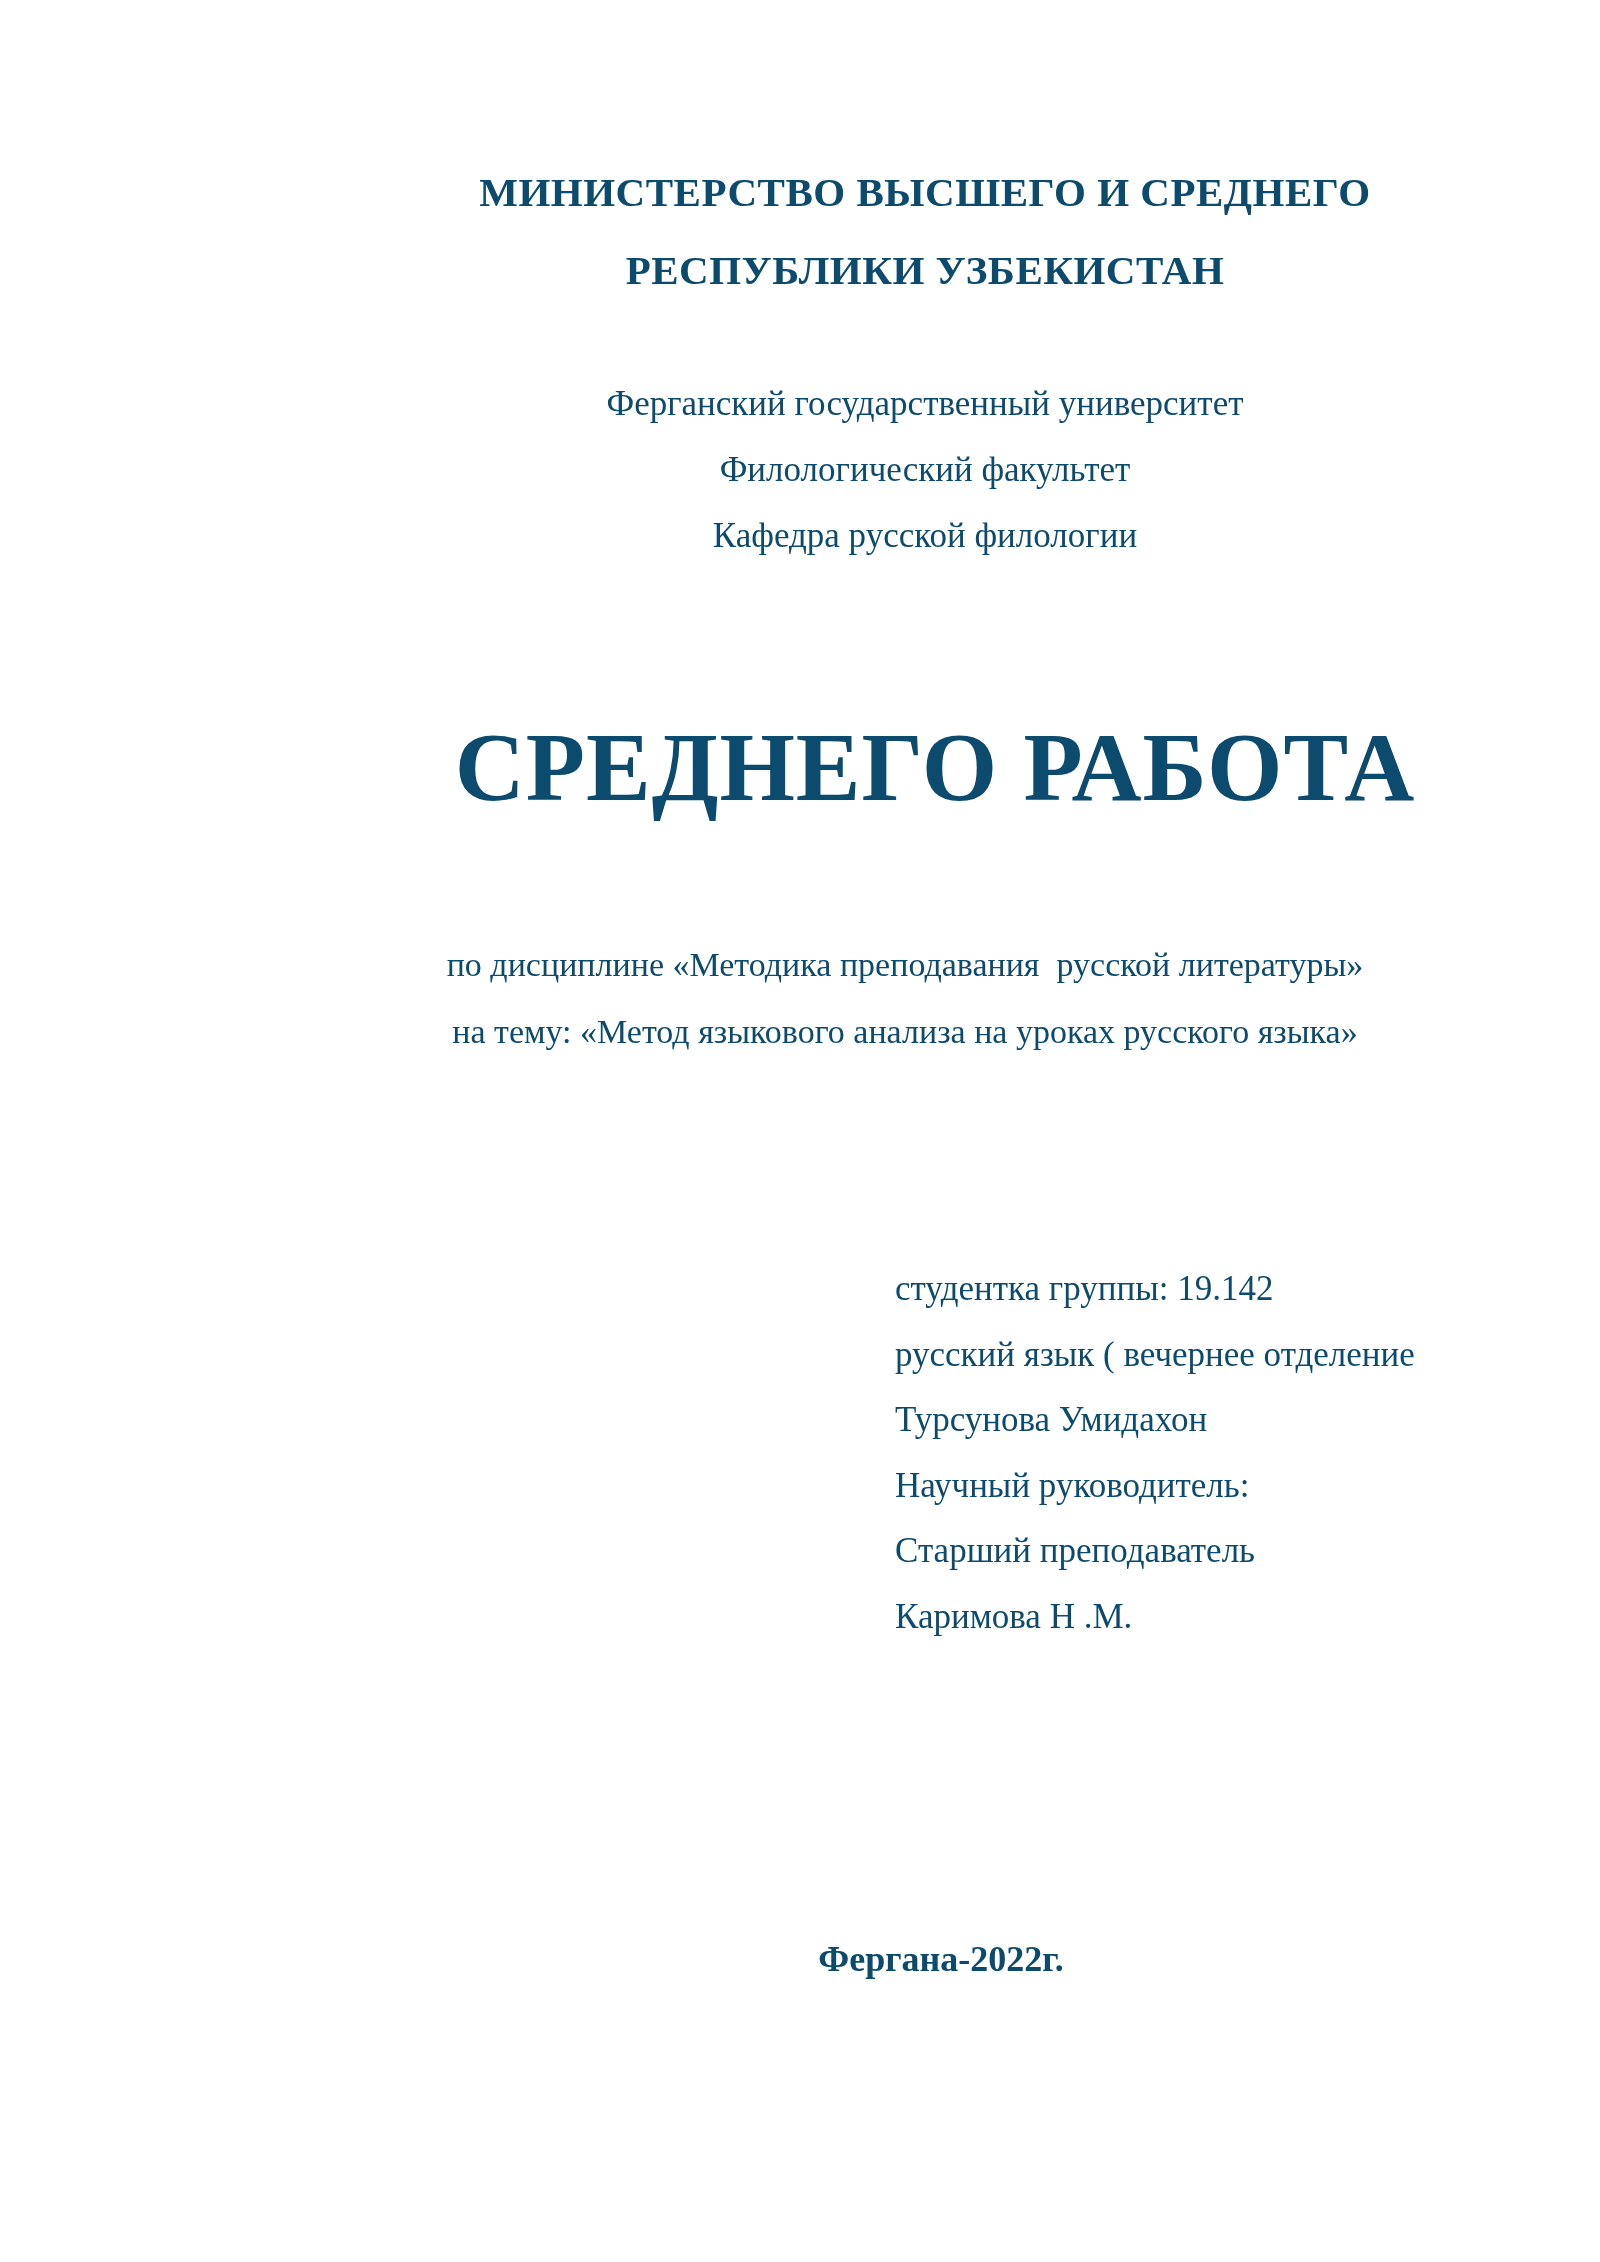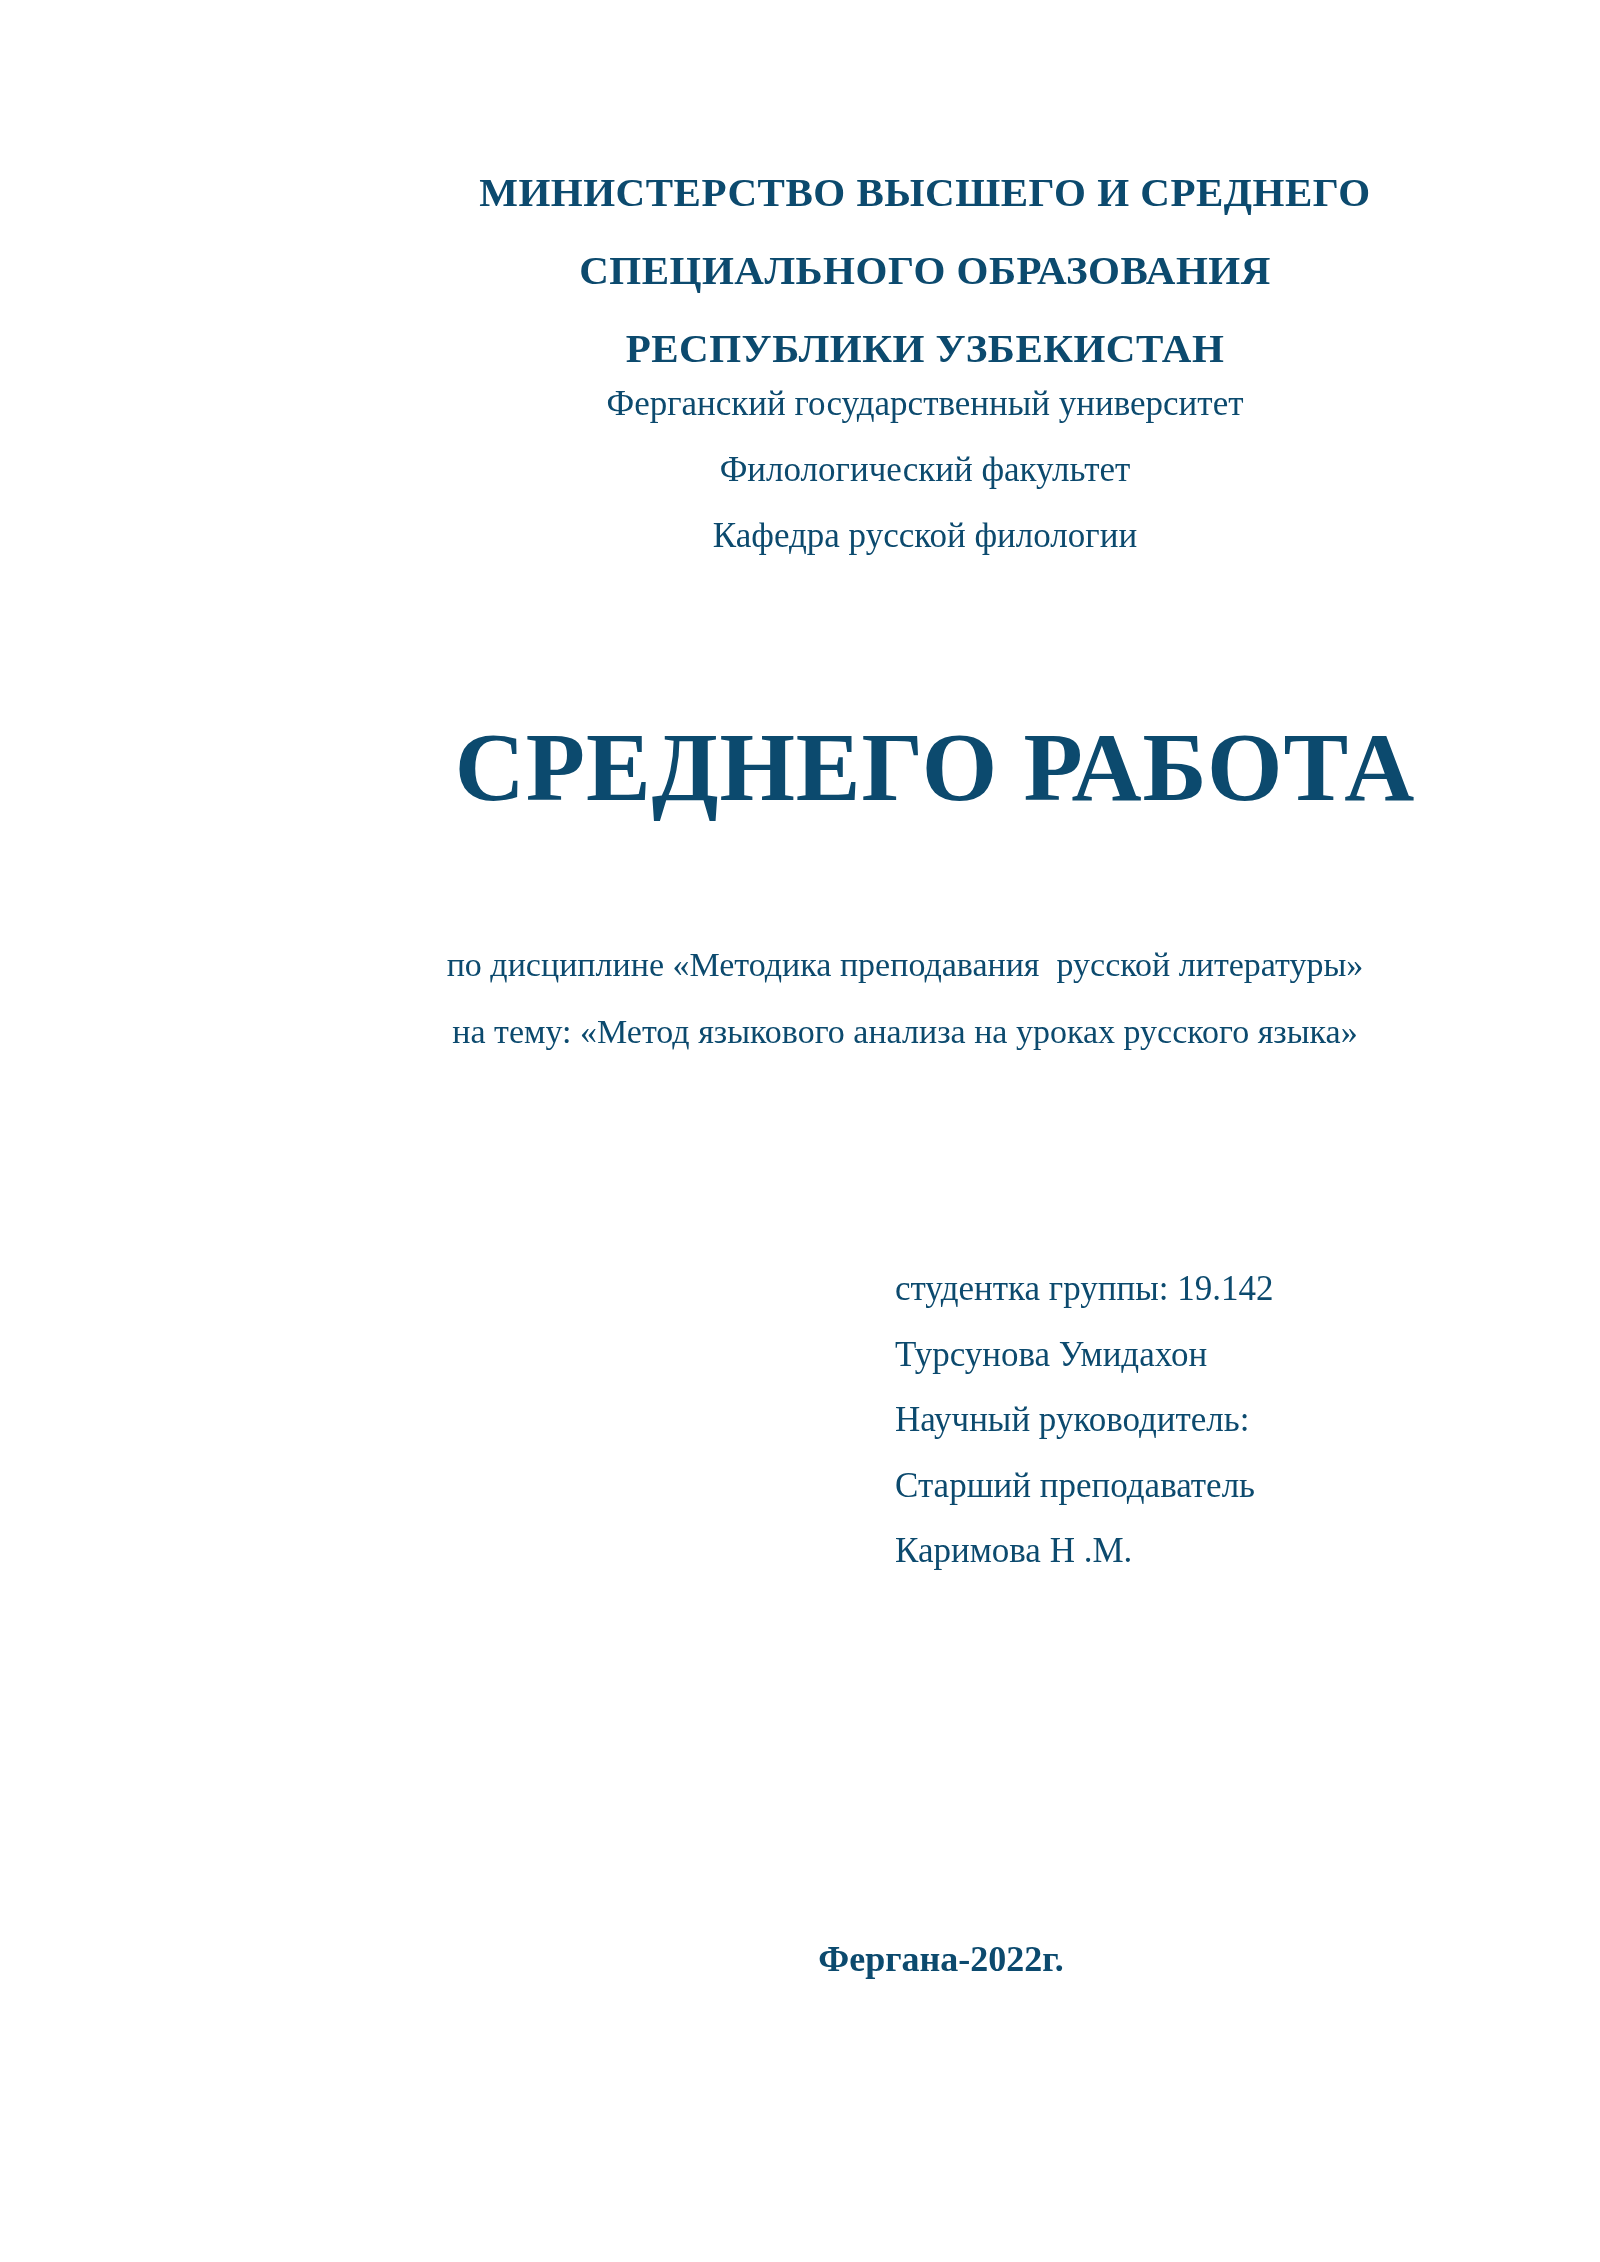--- a/index.html
+++ b/index.html
@@ -82,39 +82,39 @@
     line-height: 44px;
   }
 </style>
 </head>
 <body>
 
 <div class="page">
 
   <div class="block ministry">
     <div>МИНИСТЕРСТВО ВЫСШЕГО И СРЕДНЕГО</div>
-    <div>СПЕЦИАЛЬНОГО ОБРАЗОВАНИЯ</div>
     <div>РЕСПУБЛИКИ УЗБЕКИСТАН</div>
   </div>
 
   <div class="block org">
     <div>Ферганский государственный университет</div>
     <div>Филологический факультет</div>
     <div>Кафедра русской филологии</div>
   </div>
 
   <h1 class="block doc-title">СРЕДНЕГО РАБОТА</h1>
 
   <div class="block subject">
     <div class="line"><b>по дисциплине </b><b>«</b><span>Методика преподавания  русской литературы</span><b>»</b></div>
     <div class="line"><b>на тему: </b><b>«</b><span>Метод языкового анализа на уроках русского языка</span><b>»</b></div>
   </div>
 
   <div class="author">
     <div class="line">студентка группы: 19.142</div>
+    <div class="line">русский язык ( вечернее отделение</div>
     <div class="line">Турсунова Умидахон</div>
     <div class="line">Научный руководитель:</div>
     <div class="line">Старший преподаватель</div>
     <div class="line">Каримова Н .М.</div>
   </div>
 
   <div class="block footer-line">Фергана-2022г.</div>
 
 </div>
 

